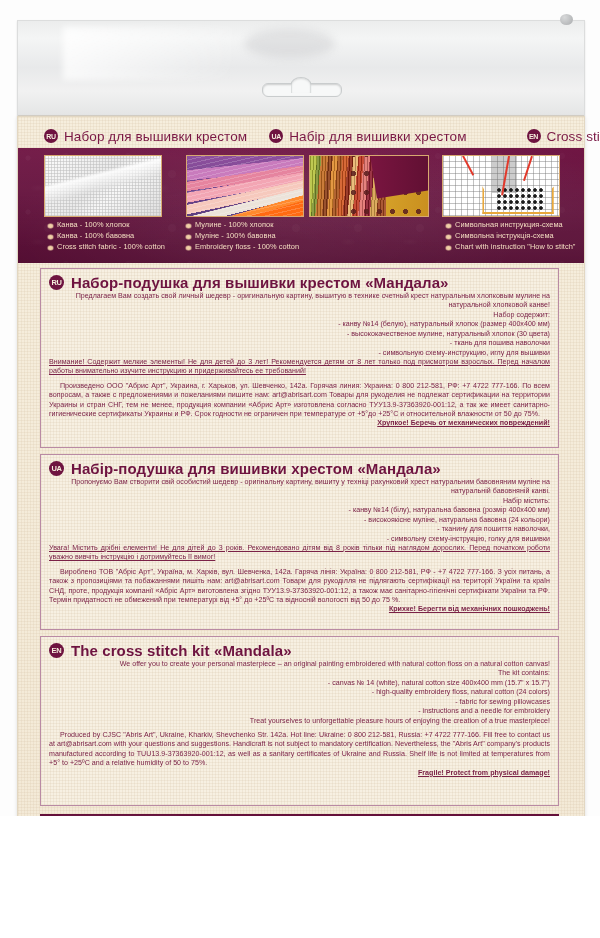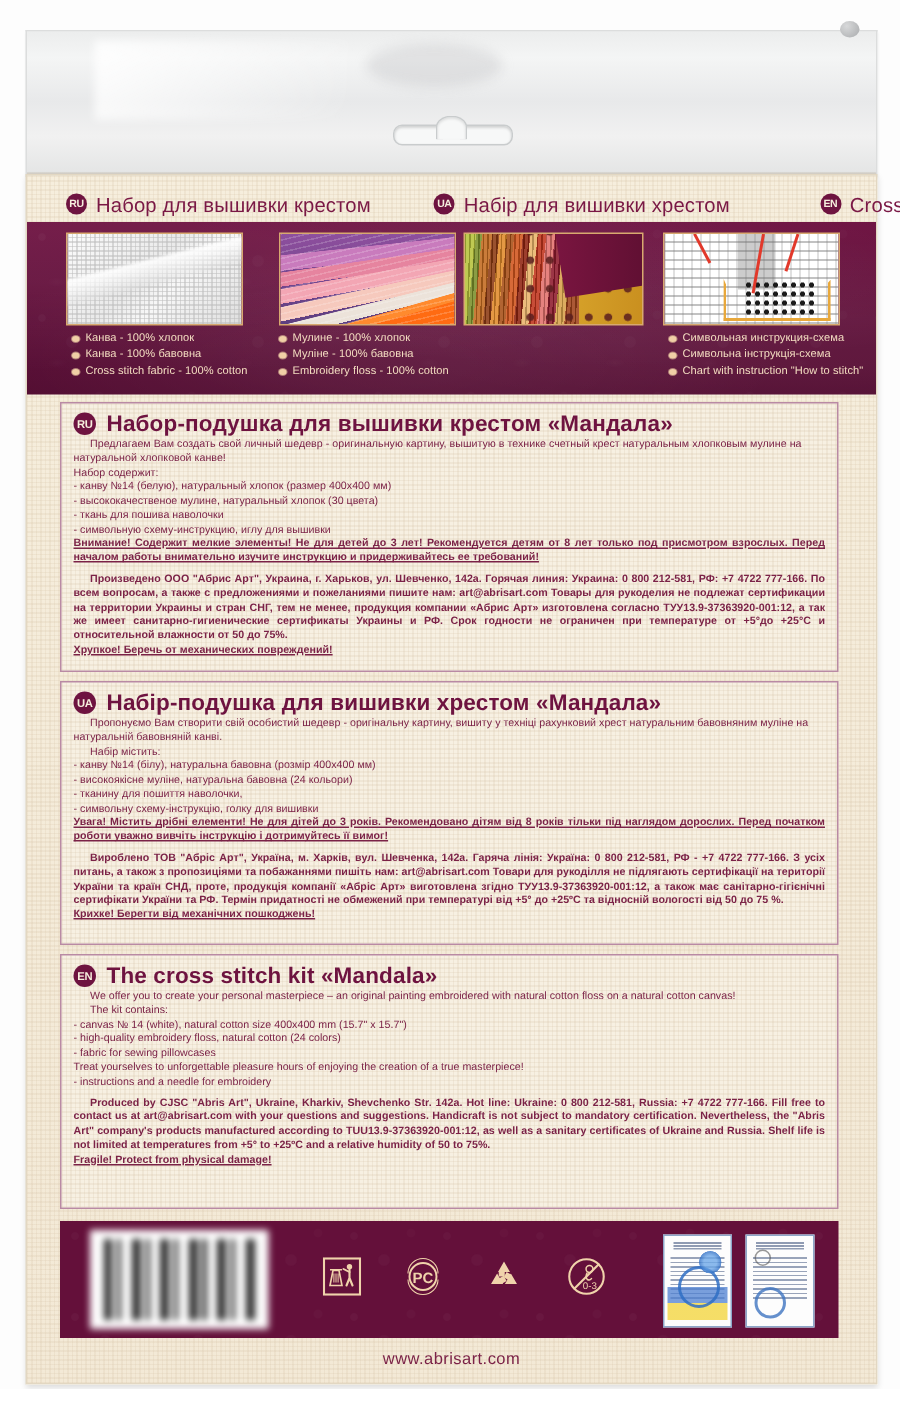--- a/index.html
+++ b/index.html
@@ -2,21 +2,21 @@
 <html><head>
 <meta charset="utf-8">
 <style>
   html,body{margin:0;padding:0;}
   body{
     width:600px;height:938px;
     background:#ffffff;
     font-family:"Liberation Sans", sans-serif;
     overflow:hidden;
   }
-  .page{position:relative;width:600px;height:926px;overflow:hidden;background:#fdfdfd;}
+  .page{position:relative;width:600px;height:816px;overflow:hidden;background:#fdfdfd;}
 
   
   .hangstrip{
     position:absolute;left:17px;top:20px;width:566px;height:97px;
     background:linear-gradient(180deg,#eceded 0%,#f4f5f5 18%,#e8e9ea 48%,#f1f1f1 72%,#e3e4e4 100%);
     border:1px solid #dcdddd;border-bottom:none;
     box-shadow:0 1px 2px rgba(0,0,0,.10);
   }
   .hangstrip:after{
     content:"";position:absolute;left:0;right:0;bottom:0;height:3px;
@@ -63,21 +63,21 @@
     box-shadow:0 2px 4px rgba(0,0,0,.13);
   }
 
   
   .headrow{
     position:absolute;left:0;top:4px;width:566px;height:30px;
     display:flex;align-items:center;
   }
   .headitem{display:flex;align-items:center;gap:6px;}
   .h1{margin-left:26px;}
-  .h2{margin-left:42px;}
+  .h2{margin-left:22px;}
   .h3{margin-left:60px;}
   .flag{
     width:14px;height:14px;border-radius:50%;
     background:#6e1340;color:#f6eedd;
     font-size:7px;font-weight:bold;letter-spacing:-.3px;
     display:flex;align-items:center;justify-content:center;
     flex:0 0 auto;
   }
   .headitem .txt{font-size:13.5px;color:#7a1845;letter-spacing:.1px;white-space:nowrap;}
 
@@ -220,25 +220,25 @@
       #f7f0e2;
     box-sizing:border-box;padding:5px 8px 6px 8px;
   }
   .pRU{top:151px;height:180px;}
   .pUA{top:337px;height:176px;}
   .pEN{top:519px;height:170px;}
   .ptitle{display:flex;align-items:center;gap:7px;margin-bottom:1px;}
   .ptitle .flag{width:15px;height:15px;font-size:7.5px;}
   .ptitle .tt{font-size:15px;font-weight:bold;color:#6e1340;letter-spacing:.1px;}
   .ptext{font-size:7.1px;line-height:1.33;color:#7b2247;letter-spacing:.02px;}
-  .ptext p{margin:0;}
+  .ptext p{margin:0;text-align:right;}
   .ptext .ind{text-indent:11px;}
   .ptext .u{text-decoration:underline;}
   .ptext .b{font-weight:bold;}
-  .ptext .just{text-align:justify;font-weight:bold;}
+  .ptext .just{text-align:justify;}
   .gap{height:5px;}
 
   
   .foot{
     position:absolute;left:22px;top:697px;width:519px;height:78px;
     background:
       radial-gradient(ellipse at 20% 30%,rgba(255,255,255,.05) 0 15%,rgba(0,0,0,0) 58%),
       radial-gradient(ellipse at 60% 70%,rgba(255,255,255,.05) 0 14%,rgba(0,0,0,0) 56%),
       linear-gradient(180deg,#6d1140,#57 0%,#5b0e35 100%);
     background-color:#64103a;overflow:hidden;
@@ -433,22 +433,22 @@
       <div class="ptitle">
         <span class="flag">EN</span>
         <span class="tt">The cross stitch kit «Mandala»</span>
       </div>
       <div class="ptext">
         <p class="ind">We offer you to create your personal masterpiece – an original painting embroidered with natural cotton floss on a natural cotton canvas!</p>
         <p class="ind">The kit contains:</p>
         <p>- canvas № 14 (white), natural cotton size 400x400 mm (15.7" x 15.7")</p>
         <p>- high-quality embroidery floss, natural cotton (24 colors)</p>
         <p>- fabric for sewing pillowcases</p>
+        <p>- instructions and a needle for embroidery</p>
         <p>Treat yourselves to unforgettable pleasure hours of enjoying the creation of a true masterpiece!</p>
-        <p>- instructions and a needle for embroidery</p>
         <div class="gap"></div>
         <p class="ind just">Produced by  CJSC "Abris Art", Ukraine, Kharkiv,  Shevchenko  Str. 142a. Hot line: Ukraine: 0 800 212-581, Russia: +7 4722 777-166. Fill free to contact us at art@abrisart.com with your questions and suggestions. Handicraft is not subject to mandatory certification. Nevertheless, the "Abris Art" company's products manufactured according to TUU13.9-37363920-001:12, as well as a sanitary certificates of Ukraine and Russia. Shelf life is not limited at temperatures from +5° to +25ºC and a relative humidity of 50 to 75%.</p>
         <p class="b u">Fragile! Protect from physical damage!</p>
       </div>
     </div>
 
     <div class="foot">
       <div class="damask"></div>
 
       <div class="barcode">

